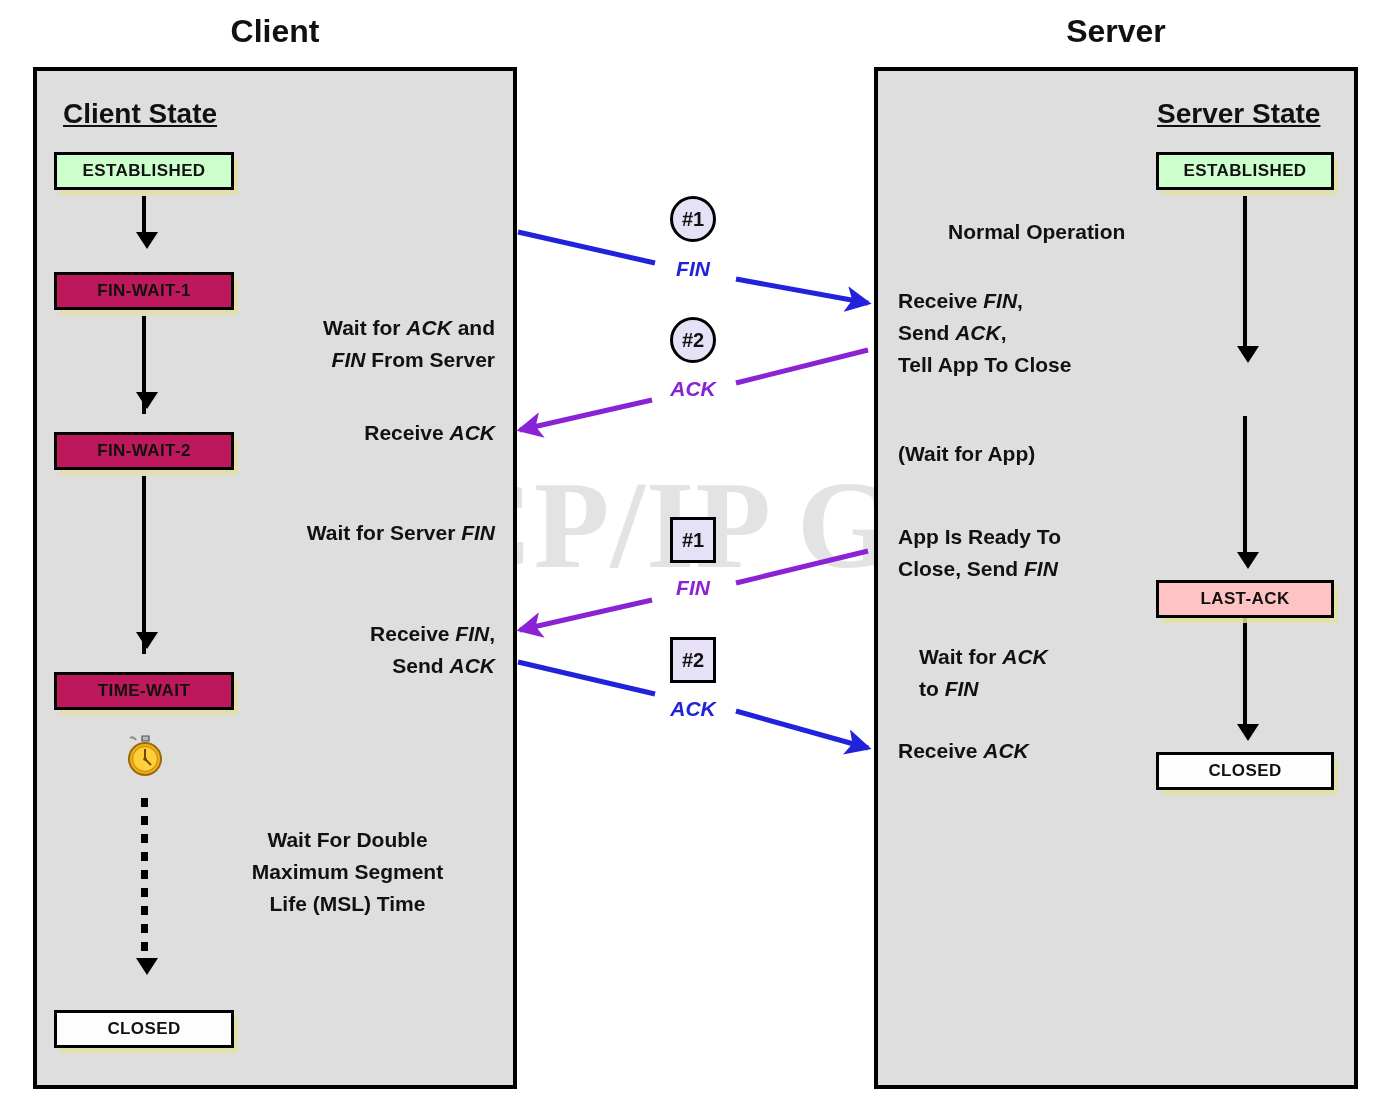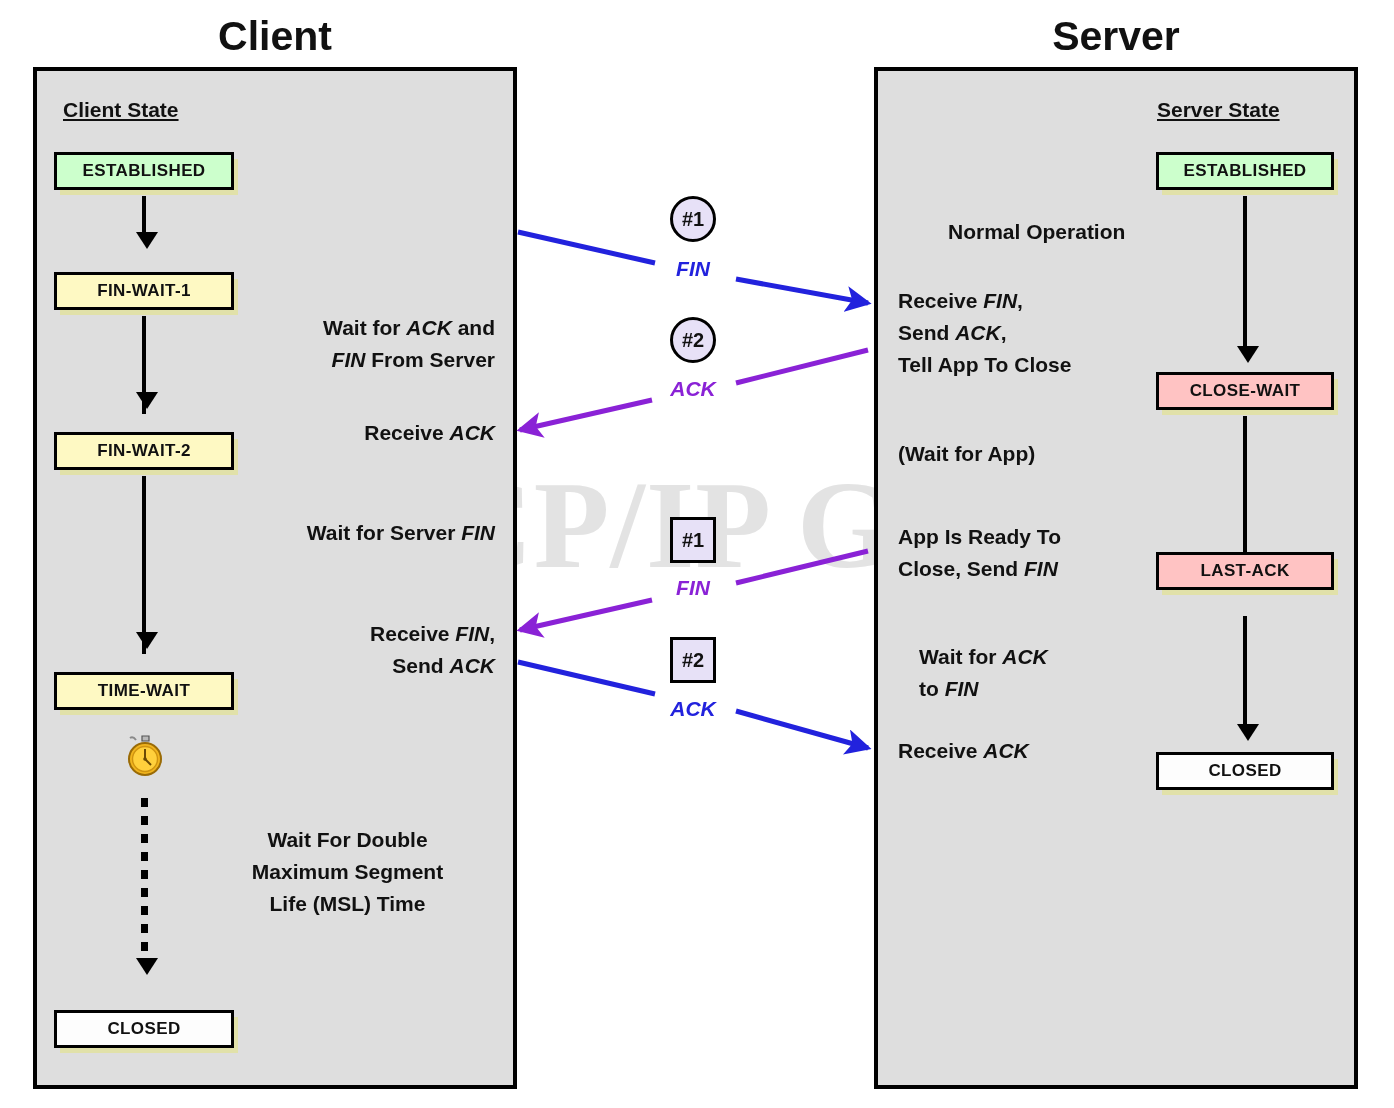--- a/index.html
+++ b/index.html
@@ -13,50 +13,50 @@
   .watermark{
     position:absolute;left:120px;top:455px;width:1180px;
     font-size:124px;font-weight:bold;color:#e3e3e3;
     letter-spacing:1px;white-space:nowrap;user-select:none;
     font-family:"Liberation Serif","DejaVu Serif",serif;
     z-index:1;
   }
 
   
   .col-title{
-    position:absolute;font-size:41px;font-weight:bold;color:#111;
+    position:absolute;font-size:32px;font-weight:bold;color:#111;
     text-align:center;z-index:6;
   }
   #client-title{left:33px;top:13px;width:484px;}
   #server-title{left:874px;top:13px;width:484px;}
 
   
   .panel{
     position:absolute;background:#dedede;border:4px solid #000;
     box-sizing:border-box;z-index:3;
   }
   #client-panel{left:33px;top:67px;width:484px;height:1022px;}
   #server-panel{left:874px;top:67px;width:484px;height:1022px;}
 
   
   .state-heading{
-    position:absolute;font-size:21px;font-weight:bold;color:#111;
+    position:absolute;font-size:28px;font-weight:bold;color:#111;
     text-decoration:underline;z-index:6;white-space:nowrap;
   }
 
   
   .state-box{
     position:absolute;box-sizing:border-box;
     border:3px solid #000;height:38px;line-height:32px;
     text-align:center;font-size:17px;font-weight:bold;color:#111;
     letter-spacing:.4px;z-index:6;
     box-shadow:5px 6px 0 -1px rgba(226,226,160,.85);
   }
   .sb-green{background:#ccffcc;}
-  .sb-orange{background:#fef9c3;}
+  .sb-orange{background:#be185d;}
   .sb-pink{background:#ffc3c3;}
   .sb-white{background:#fdfdfd;}
 
   
   .vline{position:absolute;width:4px;background:#000;z-index:5;}
   .vhead{
     position:absolute;width:0;height:0;z-index:5;
     border-left:11px solid transparent;border-right:11px solid transparent;
     border-top:17px solid #000;
   }
@@ -166,25 +166,24 @@
   </div>
 
   <div class="panel" id="server-panel"></div>
 
   <div class="state-heading" style="left:1157px;top:98px;">Server State</div>
 
   <div class="state-box sb-green" style="left:1156px;top:152px;width:178px;">ESTABLISHED</div>
   <div class="vline" style="left:1243px;top:196px;height:152px;"></div>
   <div class="vhead" style="left:1237px;top:346px;"></div>
 
-  <div class="state-box sb-pink" style="left:1156px;top:372px;width:178px;">CLOSE-WAIT</div>
   <div class="vline" style="left:1243px;top:416px;height:140px;"></div>
   <div class="vhead" style="left:1237px;top:552px;"></div>
 
-  <div class="state-box sb-pink" style="left:1156px;top:552px;width:178px;">LAST-ACK</div>
+  <div class="state-box sb-pink" style="left:1156px;top:580px;width:178px;">LAST-ACK</div>
   <div class="vline" style="left:1243px;top:616px;height:112px;"></div>
   <div class="vhead" style="left:1237px;top:724px;"></div>
 
   <div class="state-box sb-white" style="left:1156px;top:752px;width:178px;">CLOSED</div>
 
   <div class="txt ta-left" style="left:948px;top:216px;width:300px;">Normal Operation</div>
 
   <div class="txt ta-left" style="left:898px;top:285px;width:300px;">
     <span>Receive <i>FIN</i>,</span><br>
     <span>Send <i>ACK</i>,</span><br>

